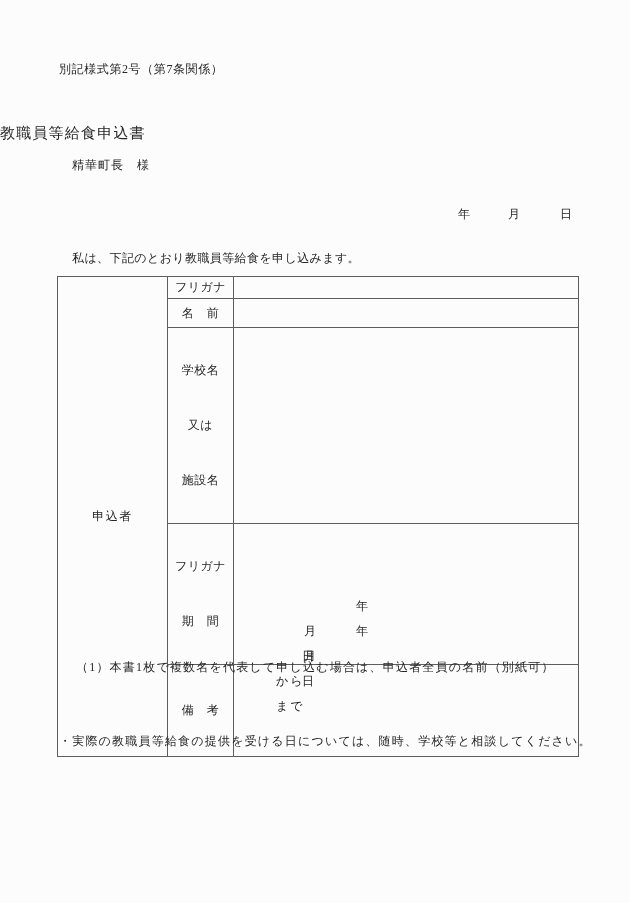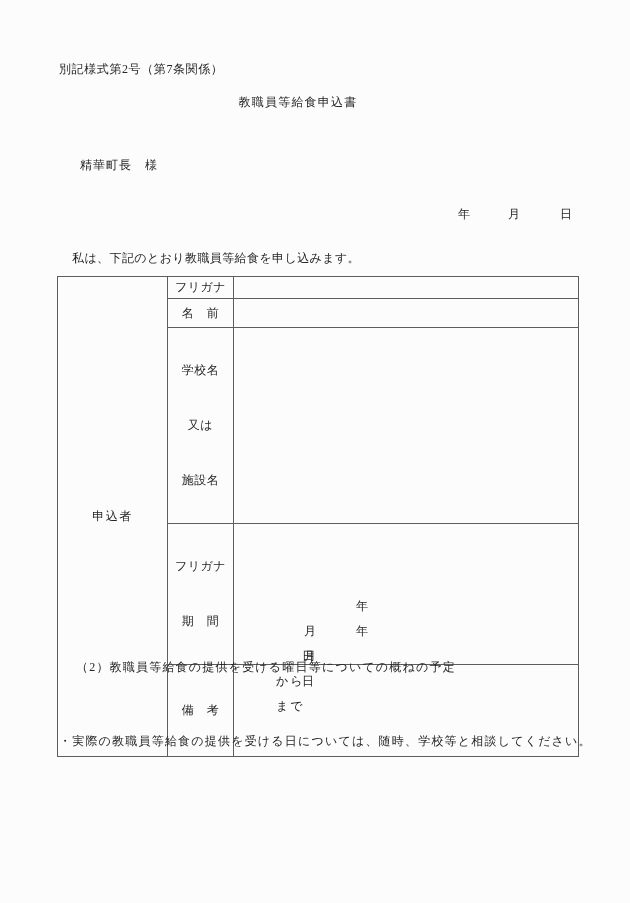--- a/index.html
+++ b/index.html
@@ -11,25 +11,25 @@
     font-size:12px;
     overflow:hidden;
   }
   .page { position:relative; width:630px; height:903px; }
 
   .form-id {
     position:absolute; left:59px; top:61px;
     letter-spacing:0.6px; white-space:pre;
   }
   .title {
-    position:absolute; left:0; top:94px; width:596px;
-    text-align:center; letter-spacing:1.2px; font-size:12px;
+    position:absolute; left:0; top:124px; width:596px;
+    text-align:left; letter-spacing:1.2px; font-size:15px;
   }
   .addressee {
-    position:absolute; left:80px; top:157px;
+    position:absolute; left:72px; top:157px;
     letter-spacing:1px; white-space:pre;
   }
   .date-line { position:absolute; left:0; top:206px; width:630px; height:16px; }
   .date-line span { position:absolute; top:0; }
   .date-line .y { left:458px; }
   .date-line .m { left:508px; }
   .date-line .d { left:560px; }
 
   .intro {
     position:absolute; left:72px; top:250px;
@@ -130,17 +130,17 @@
       </td>
     </tr>
     <tr class="r-remarks">
       <td class="lbl">備　考</td>
       <td class="inp"></td>
     </tr>
   </tbody>
     </table>
 
   <div class="notes">
-    <div class="indent">（2）教職員等給食の提供を受ける曜日等についての概ねの予定</div>
+    <div class="indent">（1）本書1枚で複数名を代表して申し込む場合は、申込者全員の名前（別紙可）</div>
     <div>・実際の教職員等給食の提供を受ける日については、随時、学校等と相談してください。</div>
   </div>
 
 </div>
 
 </body></html>

